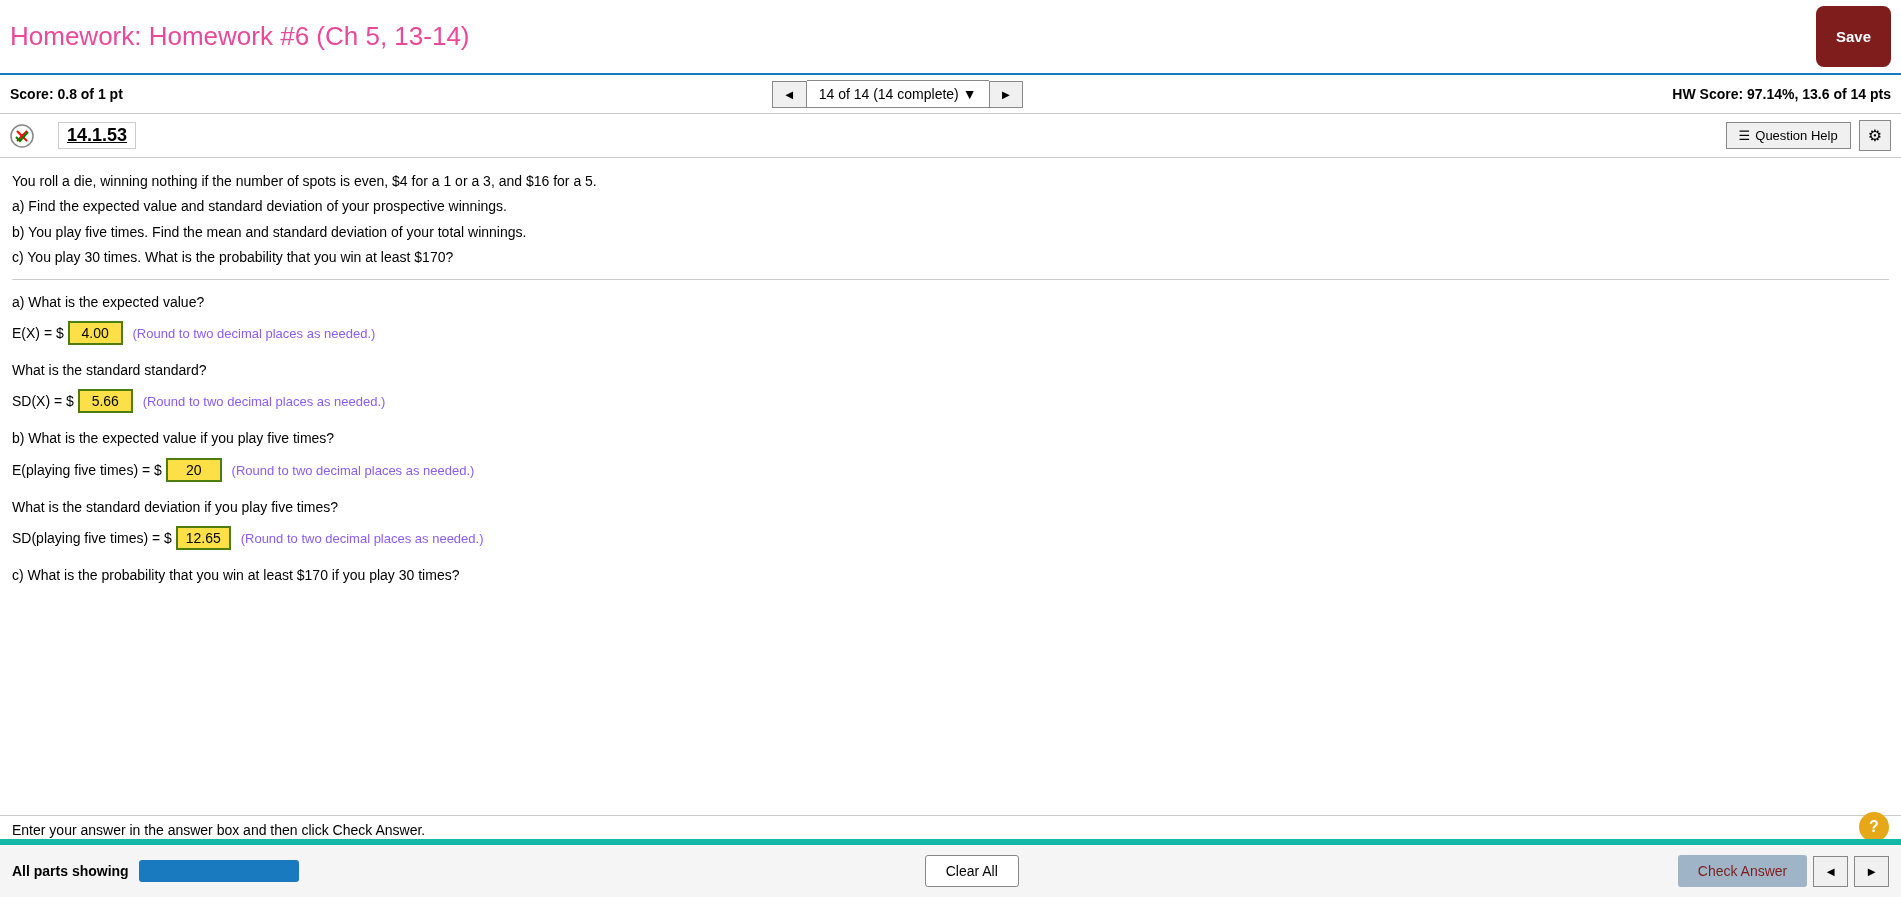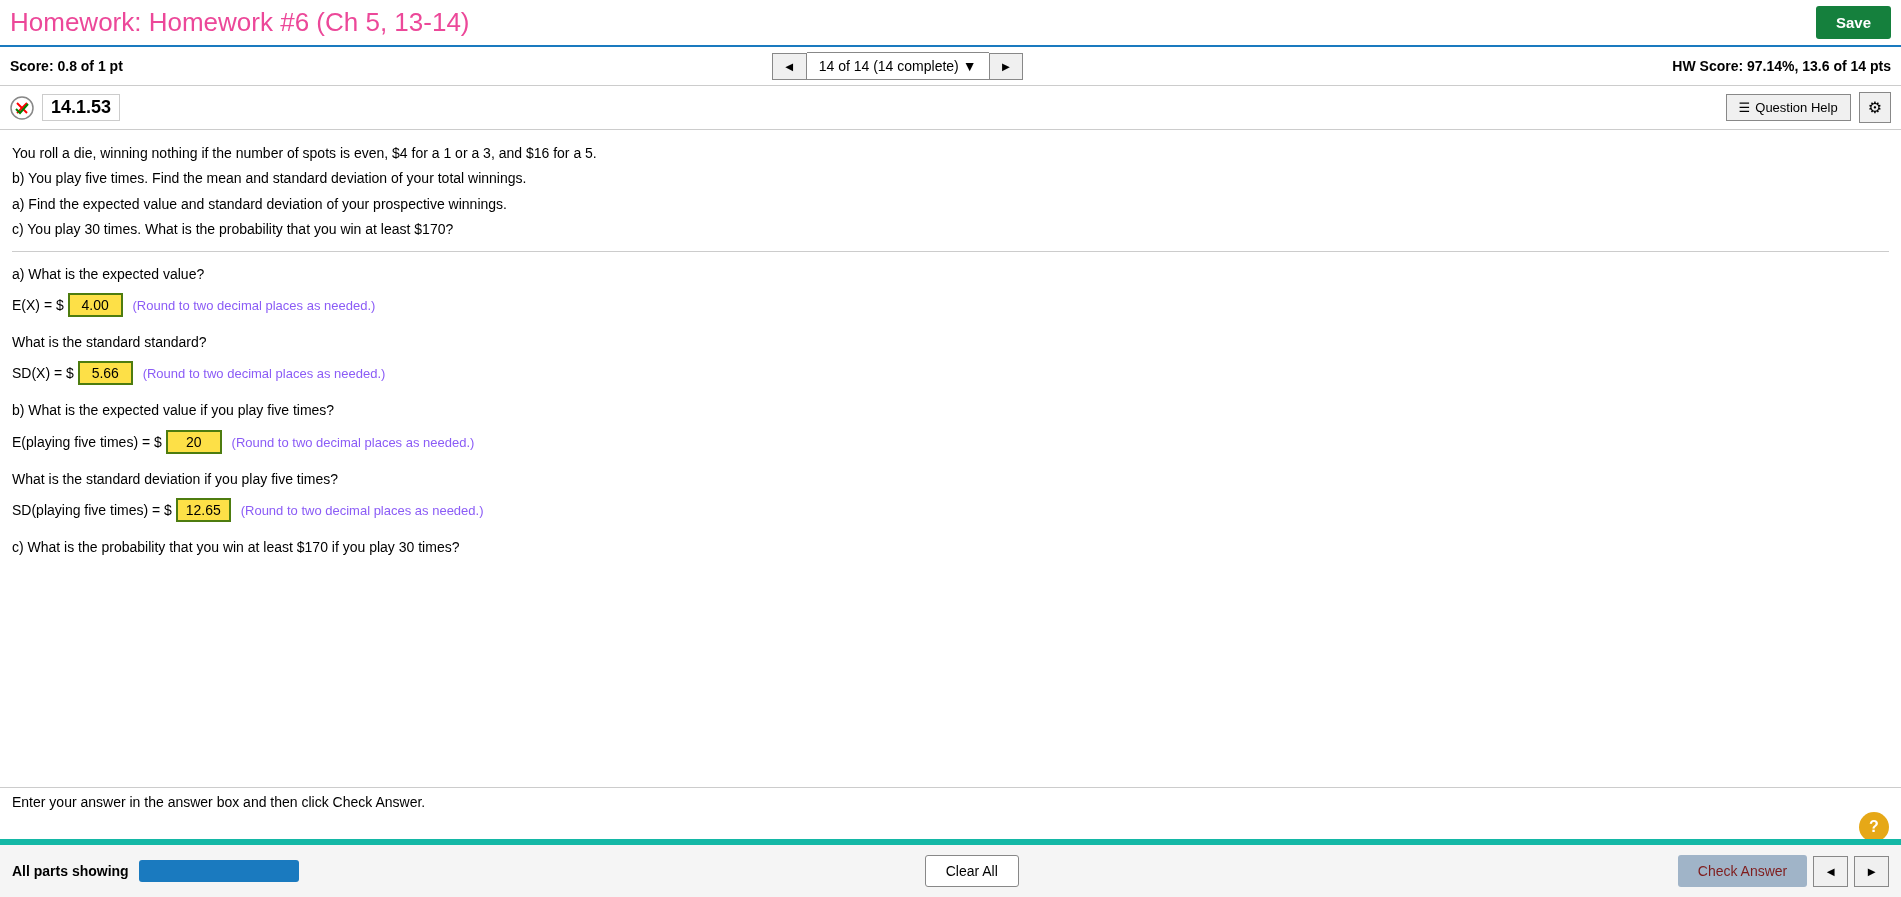--- a/index.html
+++ b/index.html
@@ -13,26 +13,26 @@
       display: flex;
       align-items: center;
       justify-content: space-between;
     }
     #header-title {
       font-size: 26px;
       font-weight: normal;
       color: #ec4899;
     }
     #save-button {
-      background: #15803d;
+      background: #7f1d1d;
       color: #fff;
       border: none;
-      padding: 8px 20px;
+      padding: 22px 20px;
       font-size: 15px;
-      border-radius: 3px;
+      border-radius: 8px;
       cursor: pointer;
       font-weight: bold;
     }
 
     
     #score-bar {
       display: flex;
       align-items: center;
       justify-content: space-between;
       padding: 5px 10px;
@@ -69,21 +69,22 @@
       display: flex;
       align-items: center;
       justify-content: space-between;
       padding: 6px 10px;
       border-bottom: 1px solid #ccc;
       background: #fff;
     }
     #question-id-area {
       display: flex;
       align-items: center;
-      gap: 8px;
+      gap: 24px;
+      text-decoration: underline;
     }
     #question-number {
       font-size: 18px;
       font-weight: bold;
       border: 1px solid #ccc;
       padding: 2px 8px;
     }
     #question-tools {
       display: flex;
       align-items: center;
@@ -269,22 +270,22 @@
     <button id="settings-btn">
       <span>⚙</span>
     </button>
   </div>
 </div>
 
 <div id="main-content">
 
   <div id="problem-text">
     <p>You roll a die, winning nothing if the number of spots is even, $4 for a 1 or a 3, and $16 for a 5.</p>
+    <p>a) Find the expected value and standard deviation of your prospective winnings.</p>
     <p>b) You play five times. Find the mean and standard deviation of your total winnings.</p>
-    <p>a) Find the expected value and standard deviation of your prospective winnings.</p>
     <p>c) You play 30 times. What is the probability that you win at least $170?</p>
   </div>
 
   <hr class="section-divider">
 
   <div class="question-part">
     <p>a) What is the expected value?</p>
     <p>
       <span>E(X) = $</span>
       <input class="answer-input" type="text" value="4.00" style="">

